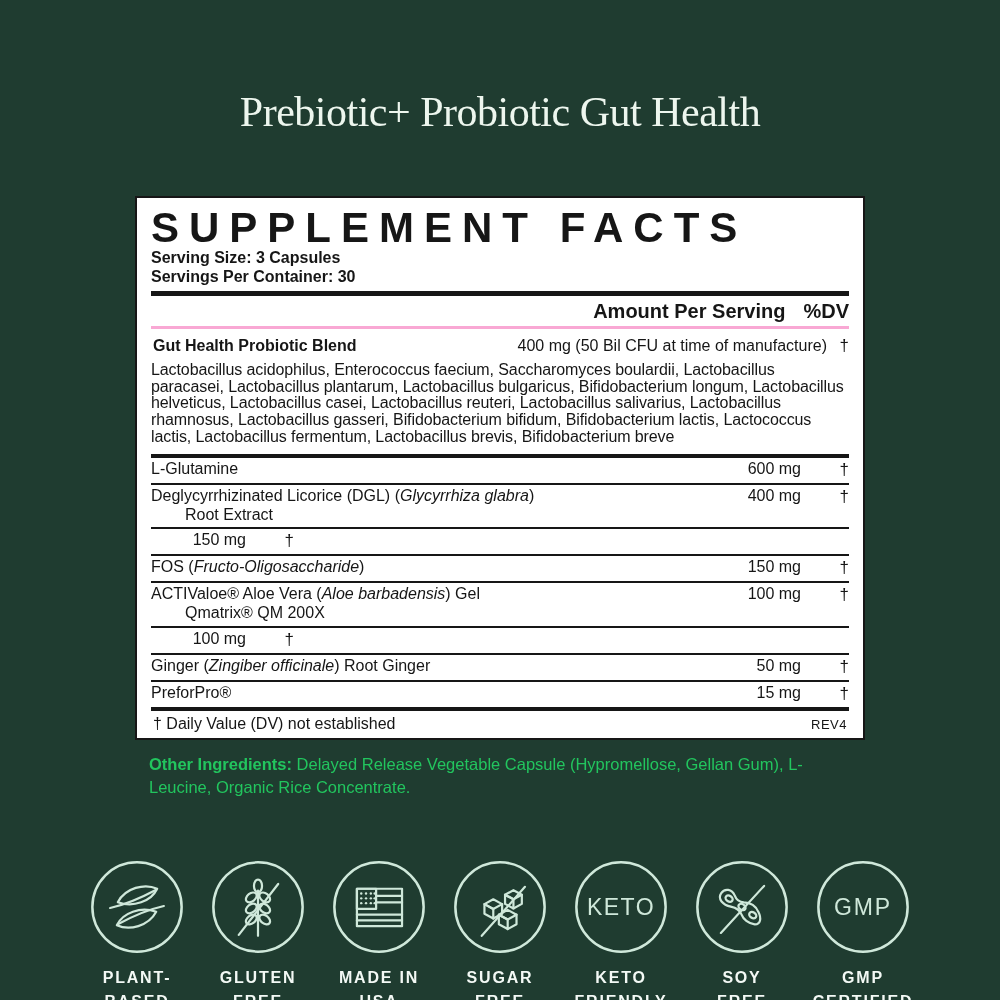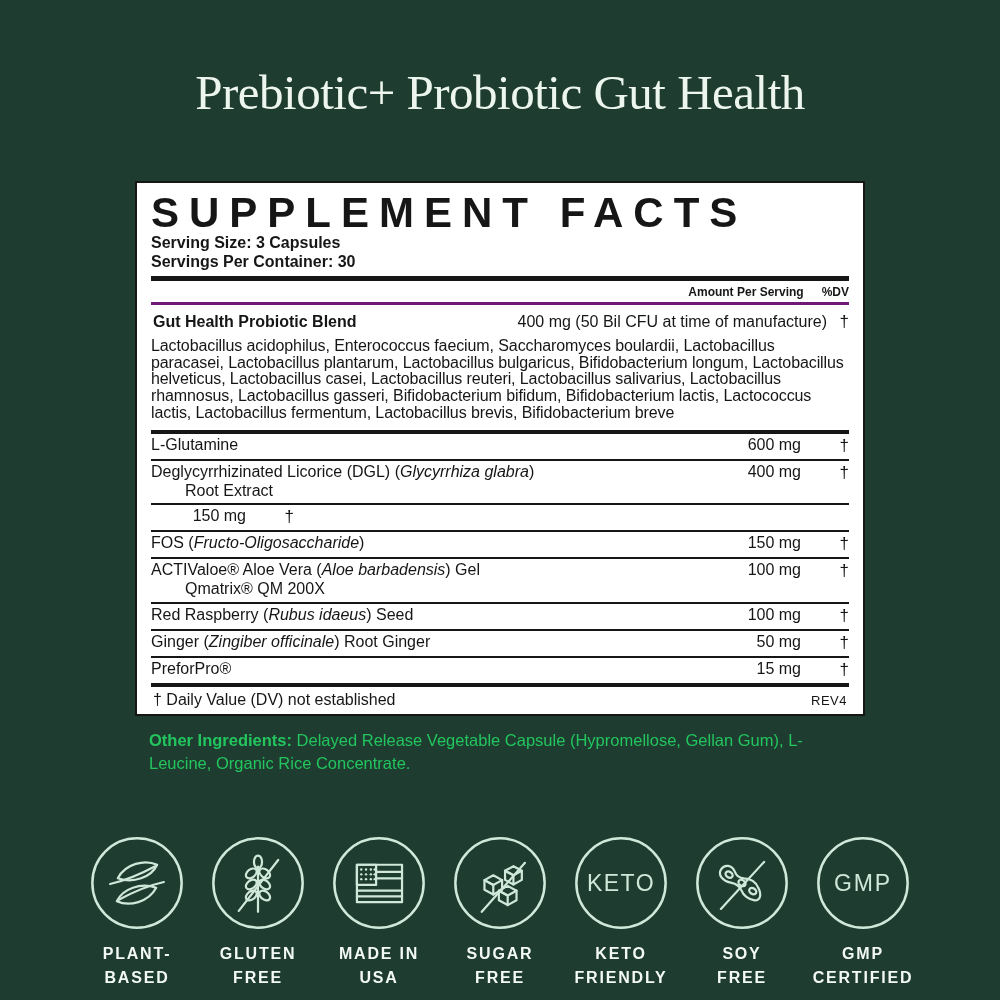--- a/index.html
+++ b/index.html
@@ -5,24 +5,24 @@
   html,body{margin:0;padding:0;}
   body{
     width:1000px;height:1000px;
     background:#1f3c30;
     font-family:"Liberation Sans","DejaVu Sans",sans-serif;
     overflow:hidden;
     -webkit-font-smoothing:antialiased;
   }
   
   .title{
-    margin-top:64px;
+    margin-top:88px;
     text-align:center;
     font-family:"Liberation Serif","DejaVu Serif",serif;
-    font-size:49px;
+    font-size:42px;
     font-weight:400;
     letter-spacing:-0.5px;
     color:#edf6ee;
   }
   
   .panel{
     width:730px;
     margin:60px auto 0 auto;
     background:#ffffff;
     border:2px solid #161616;
@@ -40,23 +40,23 @@
   }
   .serving{
     font-size:16px;
     font-weight:600;
     line-height:1.18;
   }
   .serving:first-of-type{margin-top:3px;}
   .bar-thick{height:5px;background:#161616;margin-top:4px;}
   .amt-header{
     display:flex;justify-content:flex-end;gap:18px;
-    font-size:12px;font-weight:600;
+    font-size:20px;font-weight:600;
     padding:4px 0 3px 0;
-    border-bottom:3px solid #701a75;
+    border-bottom:3px solid #f9a8d4;
   }
   .blend-row{
     display:flex;align-items:baseline;
     font-size:16px;
     padding:7px 0 2px 0;
   }
   .blend-name{font-weight:700;white-space:nowrap;padding-left:2px;}
   .blend-amount{flex:1;text-align:right;}
   .blend-dv{width:22px;text-align:right;font-size:17px;}
   .strains{
@@ -163,23 +163,20 @@
       </div>
       <div class="row">
         <div class="name">
           <div><span>ACTIValoe® Aloe Vera (</span><i>Aloe barbadensis</i><span>) Gel</span></div>
           <div class="line2">Qmatrix® QM 200X</div>
         </div>
         <div class="amount">100 mg</div>
         <div class="dv">†</div>
       </div>
       <div class="row">
-        <div class="name">
-          <div><span>Red Raspberry (</span><i>Rubus idaeus</i><span>) Seed</span></div>
-        </div>
         <div class="amount">100 mg</div>
         <div class="dv">†</div>
       </div>
       <div class="row">
         <div class="name">
           <div><span>Ginger (</span><i>Zingiber officinale</i><span>) Root Ginger</span></div>
         </div>
         <div class="amount">50 mg</div>
         <div class="dv">†</div>
       </div>

